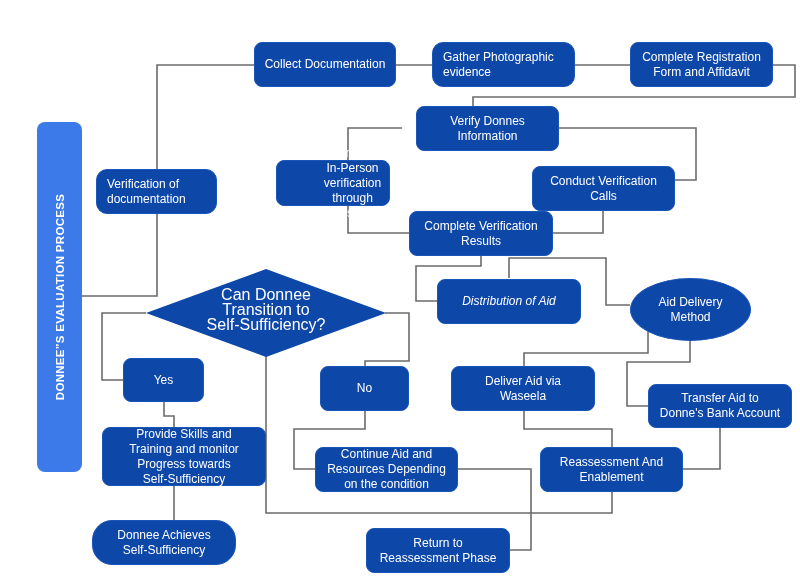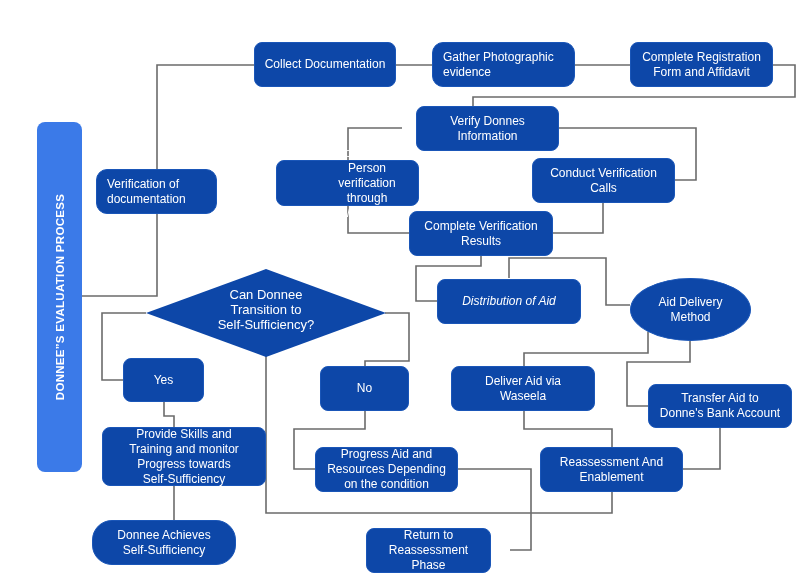--- a/index.html
+++ b/index.html
@@ -15,21 +15,21 @@
   .node span { display:block; white-space:pre-line; }
   .ellipse { border-radius:50%; }
   .sidebar { position:absolute; left:37px; top:122px; width:45px; height:350px;
              background:#3b7ae8; border-radius:8px; }
   .sidebar span { position:absolute; left:50%; top:50%; color:#fff; font-weight:bold;
                   font-size:11.5px; letter-spacing:0.3px; white-space:nowrap;
                   transform:translate(-50%,-50%) rotate(-90deg); }
   .diamond { position:absolute; left:146px; top:269px; width:240px; height:88px; }
   .diamond svg { position:absolute; left:0; top:0; }
   .diamond span { position:absolute; left:0; right:0; top:18px; text-align:center;
-                  color:#fff; font-size:13px; line-height:15px; white-space:pre-line; }
+                  color:#fff; font-size:16px; line-height:15px; white-space:pre-line; }
 </style>
 </head>
 <body>
 
 <svg id="wires" viewBox="0 0 800 584">
   <polyline points="82,296 157,296 157,214"></polyline>
   <polyline points="157,169 157,65 254,65"></polyline>
   <polyline points="396,65 432,65"></polyline>
   <polyline points="575,65 630,65"></polyline>
   <polyline points="773,65 795,65 795,97 473,97 473,106"></polyline>
@@ -64,26 +64,26 @@
 evidence</span>
   </div>
 <div class="node" style="left:630px;top:42px;width:143px;height:45px;">
   <span>Complete Registration
 Form and Affidavit</span>
   </div>
 <div class="node" style="left:416px;top:106px;width:143px;height:45px;">
   <span>Verify Donnes
 Information</span>
   </div>
-<div class="node" style="left:276px;top:160px;width:143px;height:46px;padding-left:47px;">
+<div class="node" style="left:276px;top:160px;width:114px;height:46px;padding-left:47px;">
   <span>Conduct In-Person
 verification through
 Waseela</span>
   </div>
-<div class="node" style="left:532px;top:158px;width:143px;height:45px;justify-content:center;">
+<div class="node" style="left:532px;top:166px;width:143px;height:45px;justify-content:center;">
   <span>Conduct Verification
 Calls</span>
   </div>
 <div class="node" style="left:409px;top:211px;width:144px;height:45px;text-align:center;">
   <span>Complete Verification
 Results</span>
   </div>
 <div class="node left" style="left:96px;top:169px;width:121px;height:45px;">
   <span>Verification of
 documentation</span>
@@ -119,28 +119,28 @@
   <span>Transfer Aid to
 Donne's Bank Account</span>
   </div>
 <div class="node" style="left:102px;top:427px;width:164px;height:59px;">
   <span>Provide Skills and
 Training and monitor
 Progress towards
 Self-Sufficiency</span>
   </div>
 <div class="node" style="left:315px;top:447px;width:143px;height:45px;">
-  <span>Progress Aid and
+  <span>Continue Aid and
 Resources Depending
 on the condition</span>
   </div>
 <div class="node" style="left:540px;top:447px;width:143px;height:45px;">
   <span>Reassessment And
 Enablement</span>
   </div>
 <div class="node" style="left:92px;top:520px;width:144px;height:45px;border-radius:20px;">
   <span>Donnee Achieves
 Self-Sufficiency</span>
   </div>
-<div class="node" style="left:366px;top:528px;width:125px;height:45px;">
+<div class="node" style="left:366px;top:528px;width:144px;height:45px;">
   <span>Return to
 Reassessment Phase</span>
   </div>
 
 </body></html>

